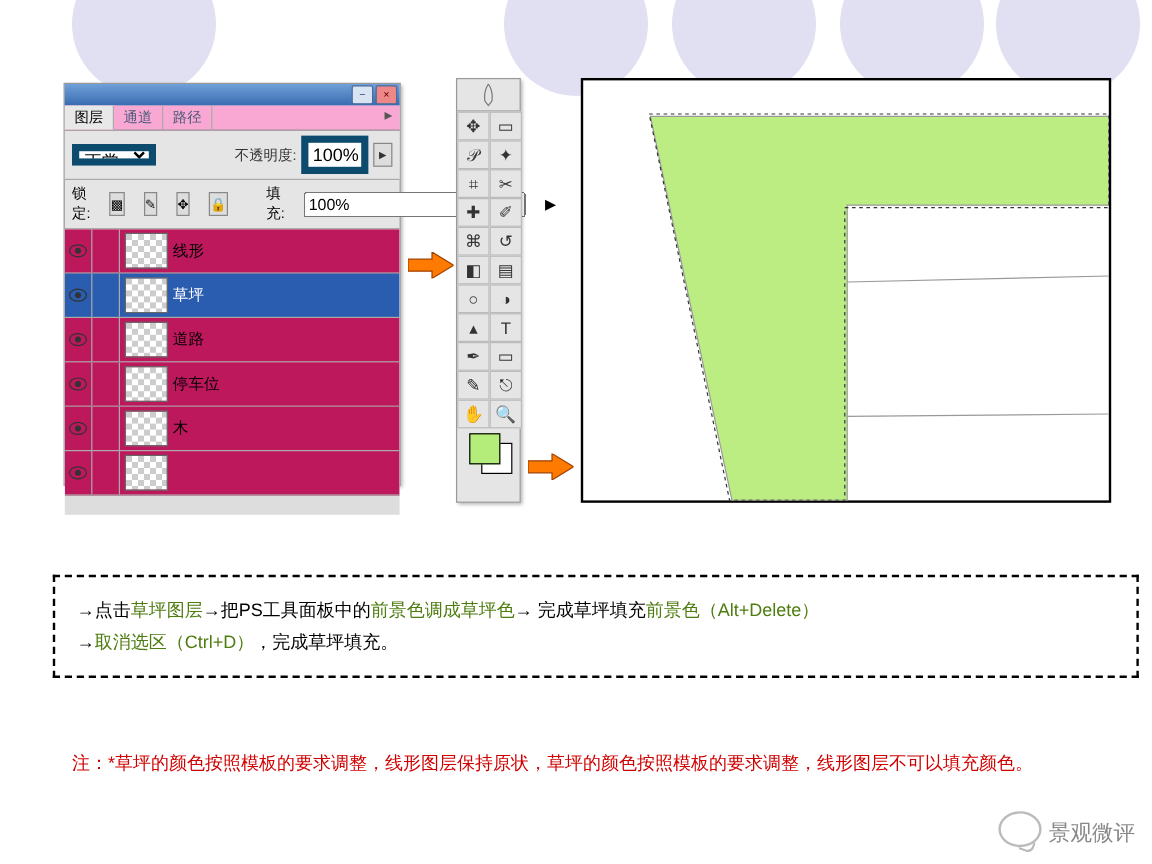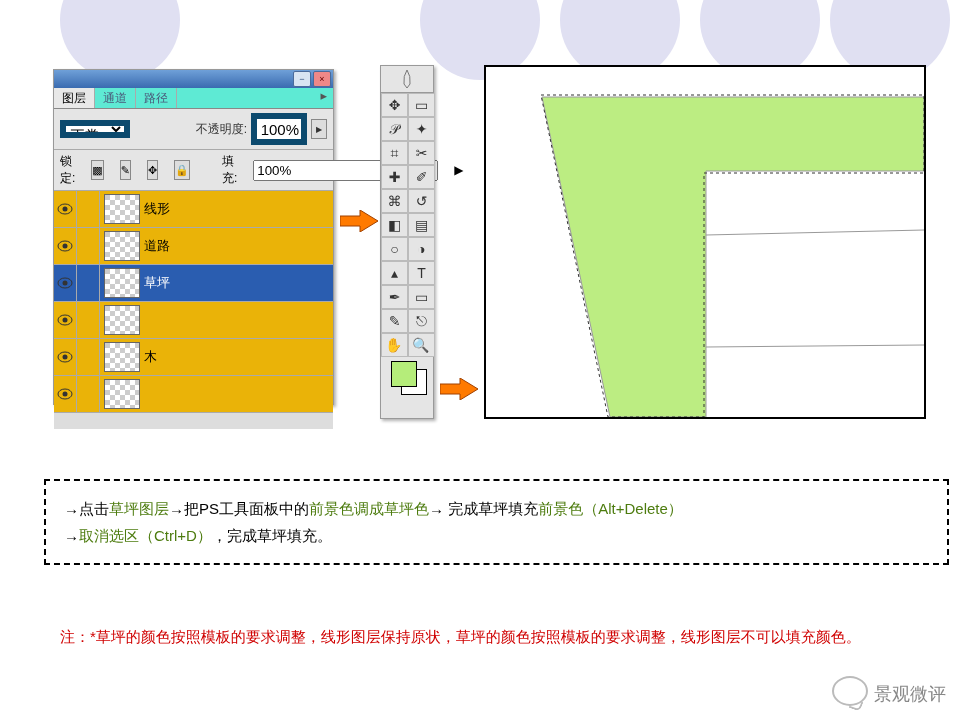--- a/index.html
+++ b/index.html
@@ -2,33 +2,33 @@
 <html><head>
 <meta charset="utf-8">
 <style>
 body{margin:0;width:960px;height:720px;background:#fff;font-family:"Microsoft YaHei",SimSun,sans-serif;font-size:13px;position:relative;overflow:hidden}
 .bgcircle{position:absolute;width:120px;height:120px;border-radius:50%;background:#e0e0f2;top:-40px}
 .panel{position:absolute;border:1px solid #999;background:#e5e5e5}
 .layers-panel{left:53px;top:69px;width:279px;height:334px;box-shadow:2px 2px 3px rgba(0,0,0,.3)}
 .titlebar{height:18px;background:linear-gradient(#6fa0d8,#3a6bb0);display:flex;justify-content:flex-end;align-items:center;gap:2px;padding:0 2px}
 .winbtn{width:16px;height:14px;background:#d8e4f2;border:1px solid #4a6a9a;border-radius:2px;font-size:9px;display:flex;align-items:center;justify-content:center;color:#2a4a7a;cursor:pointer}
 .winbtn.close{background:#e88;color:#600}
-.tabs{display:flex;background:#5eead4;border-bottom:1px solid #888;height:20px}
+.tabs{display:flex;background:#f9a8d4;border-bottom:1px solid #888;height:20px}
 .tab{padding:2px 8px;font-size:12px;color:#4a5a7a;border-right:1px solid #aaa;cursor:pointer}
 .tab.active{background:#e8e8e8;color:#000}
 .tabarrow{margin-left:auto;padding:0 6px;color:#555;cursor:pointer}
 .controls{padding:4px 6px;background:#e5e5e5;font-size:12px;color:#333;border-bottom:1px solid #aaa;display:flex;align-items:center;gap:4px}
 .controls select,.controls input{font-size:15px;background:#fff;border:6px solid #0c4a6e;height:18px}
 .controls select{width:70px}
 .controls .pct{width:40px;text-align:right}
 .controls .tri{width:14px;height:18px;border:1px solid #888;background:#ddd;display:flex;align-items:center;justify-content:center;font-size:8px;cursor:pointer}
 .lockrow{padding:3px 6px;font-size:12px;display:flex;align-items:center;gap:16px;border-bottom:1px solid #aaa}
 .lockbtn{width:18px;height:18px;border:1px solid #888;background:#ddd;display:flex;align-items:center;justify-content:center;font-size:11px;cursor:pointer}
 .layer-list{background:#ddd;height:238px;overflow:hidden}
-.layer{display:flex;align-items:center;height:36px;border-bottom:1px solid #aaa;background:#eab308}
+.layer{display:flex;align-items:center;height:36px;border-bottom:1px solid #aaa;background:#be185d}
 .eye{width:22px;height:100%;border-right:1px solid #aaa;display:flex;align-items:center;justify-content:center;cursor:pointer}
 .eye svg{width:16px;height:12px}
 .link{width:22px;height:100%;border-right:1px solid #aaa}
 .thumb{width:34px;height:28px;margin:0 4px;border:1px solid #666;background:repeating-conic-gradient(#fff 0 25%,#ccc 0 50%) 0 0/10px 10px}
 .layer.sel{background:#2a5db0;color:#fff}
 .layer-name{flex:1;font-size:13px}
 .toolbox{left:380px;top:65px;width:52px;height:352px;box-shadow:2px 2px 3px rgba(0,0,0,.3)}
 .toolhead{height:26px;display:flex;align-items:center;justify-content:center;border-bottom:1px solid #999}
 .toolgrid{display:grid;grid-template-columns:1fr 1fr}
 .tool{width:25px;height:22px;border:1px solid #bbb;background:#e5e5e5;display:flex;align-items:center;justify-content:center;font-size:14px;cursor:pointer;color:#333}
@@ -91,51 +91,52 @@
         <div class="eye">
           <svg viewBox="0 0 16 12">
             <ellipse cx="8" cy="6" rx="7" ry="5" fill="none" stroke="#333"></ellipse>
             <circle cx="8" cy="6" r="2.5" fill="#333"></circle>
           </svg>
         </div>
         <div class="link"></div>
         <div class="thumb"></div>
         <div class="layer-name">线形</div>
       </div>
+      <div class="layer sel">
+        <div class="eye">
+          <svg viewBox="0 0 16 12">
+            <ellipse cx="8" cy="6" rx="7" ry="5" fill="none" stroke="#333"></ellipse>
+            <circle cx="8" cy="6" r="2.5" fill="#333"></circle>
+          </svg>
+        </div>
+        <div class="link"></div>
+        <div class="thumb"></div>
+        <div class="layer-name">草坪</div>
+      </div>
       <div class="layer">
         <div class="eye">
           <svg viewBox="0 0 16 12">
             <ellipse cx="8" cy="6" rx="7" ry="5" fill="none" stroke="#333"></ellipse>
             <circle cx="8" cy="6" r="2.5" fill="#333"></circle>
           </svg>
         </div>
         <div class="link"></div>
         <div class="thumb"></div>
         <div class="layer-name">道路</div>
       </div>
-      <div class="layer sel">
-        <div class="eye">
-          <svg viewBox="0 0 16 12">
-            <ellipse cx="8" cy="6" rx="7" ry="5" fill="none" stroke="#333"></ellipse>
-            <circle cx="8" cy="6" r="2.5" fill="#333"></circle>
-          </svg>
-        </div>
-        <div class="link"></div>
-        <div class="thumb"></div>
-        <div class="layer-name">草坪</div>
-      </div>
-      <div class="layer">
-        <div class="eye">
-          <svg viewBox="0 0 16 12">
-            <ellipse cx="8" cy="6" rx="7" ry="5" fill="none" stroke="#333"></ellipse>
-            <circle cx="8" cy="6" r="2.5" fill="#333"></circle>
-          </svg>
-        </div>
-        <div class="link"></div>
-        <div class="thumb"></div>
+      <div class="layer">
+        <div class="eye">
+          <svg viewBox="0 0 16 12">
+            <ellipse cx="8" cy="6" rx="7" ry="5" fill="none" stroke="#333"></ellipse>
+            <circle cx="8" cy="6" r="2.5" fill="#333"></circle>
+          </svg>
+        </div>
+        <div class="link"></div>
+        <div class="thumb"></div>
+        <div class="layer-name">停车位</div>
       </div>
       <div class="layer">
         <div class="eye">
           <svg viewBox="0 0 16 12">
             <ellipse cx="8" cy="6" rx="7" ry="5" fill="none" stroke="#333"></ellipse>
             <circle cx="8" cy="6" r="2.5" fill="#333"></circle>
           </svg>
         </div>
         <div class="link"></div>
         <div class="thumb"></div>

